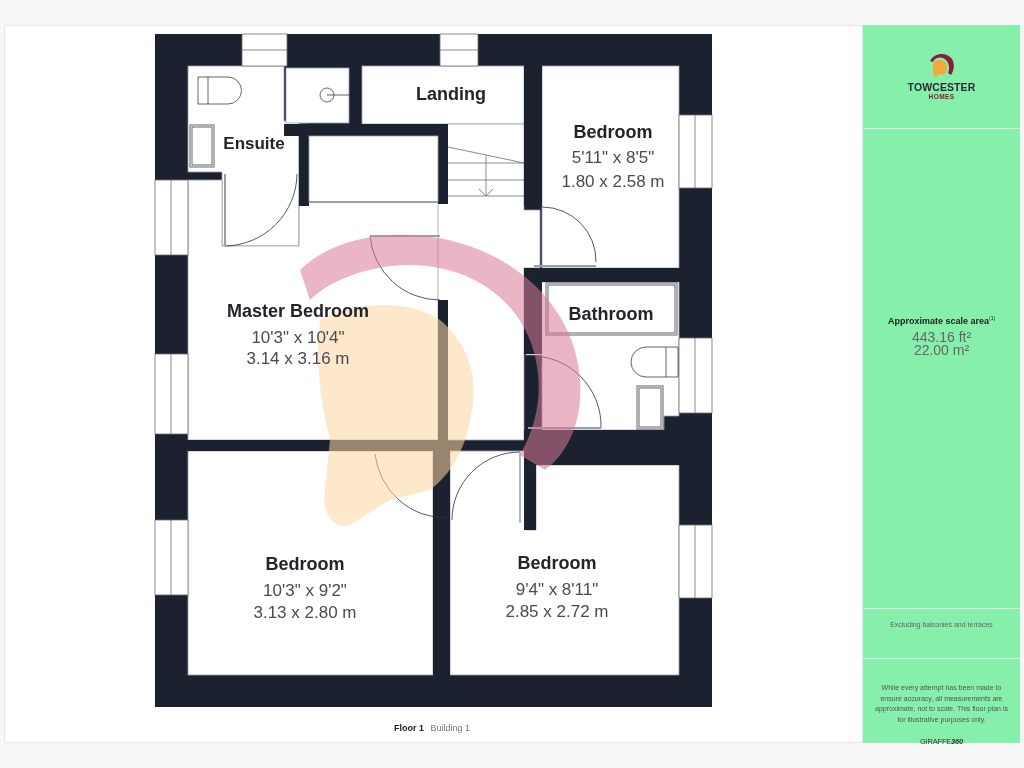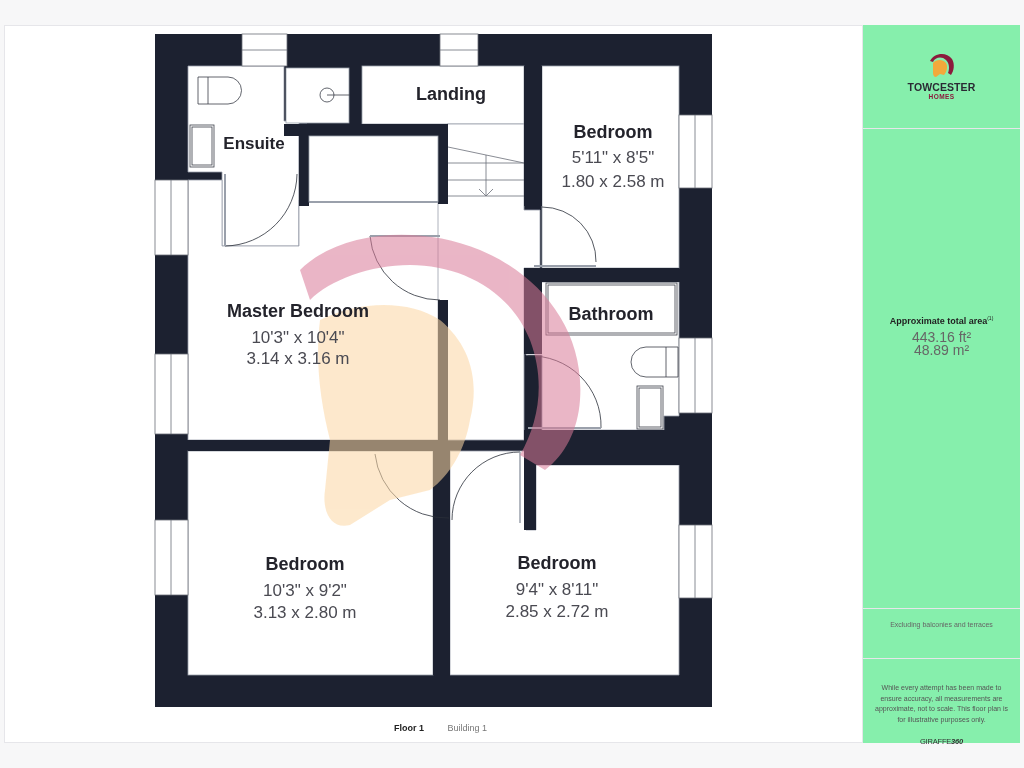--- a/index.html
+++ b/index.html
@@ -23,21 +23,21 @@
   .area-title sup { font-size: 5px; font-weight: normal; }
   .area-ft, .area-m { position: absolute; left: 0; right: 0; font-size: 14px; color: #666; }
   .area-ft { top: 200px; } .area-m { top: 213px; }
   .excl { position: absolute; left: 0; right: 0; top: 12px; font-size: 7px; color: #666; }
   .disc { position: absolute; left: 8px; right: 8px; top: 24px; font-size: 7px; line-height: 10.5px; color: #555; }
   .brand { position: absolute; left: 0; right: 0; top: 78px; font-size: 7.5px; color: #333; letter-spacing: -0.2px; }
   .brand b { font-weight: bold; font-style: italic; }
   .plan { position: absolute; left: 0; top: 0; }
   .footer { position: absolute; left: 394px; top: 723px; font-size: 9px; }
   .footer .floor { font-weight: bold; color: #222; }
-  .footer .bldg { color: #777; margin-left: 21px; }
+  .footer .bldg { color: #777; margin-left: 4px; }
   .rlabel { font-family: "Liberation Sans", "DejaVu Sans", sans-serif; }
 </style>
 </head>
 <body>
 
 <div class="sheet"></div>
 
 <svg class="plan" width="1024" height="768" viewBox="0 0 1024 768">
 
   <rect x="155" y="34" width="557" height="673" fill="#1c2130"></rect>
@@ -171,23 +171,23 @@
 <div class="side-panel">
   <div class="panel-section sec-logo">
     <svg class="logo-mark" viewBox="0 0 30 28">
       <path d="M4,10 C8,2 20,0 26,8 C29,13 28,20 25,24 L22,22 C24,17 23,12 20,9 C16,5 9,6 7,11 Z" fill="#8b1a3c"></path>
       <path d="M7,12 C10,8 17,8 20,12 C22,15 21,21 18,24 L14,23 L10,26 C8,26 7,24 7,22 Z" fill="#f2a93b"></path>
     </svg>
     <div class="logo-word">TOWCESTER</div>
     <div class="logo-sub">HOMES</div>
   </div>
   <div class="panel-section sec-area">
-    <div class="area-title"><span>Approximate total area</span><sup>(1)</sup></div>
+    <div class="area-title"><span>Approximate scale area</span><sup>(1)</sup></div>
     <div class="area-ft">443.16 ft²</div>
-    <div class="area-m">48.89 m²</div>
+    <div class="area-m">22.00 m²</div>
   </div>
   <div class="panel-section sec-excl">
     <div class="excl">Excluding balconies and terraces</div>
   </div>
   <div class="panel-section sec-disc">
     <div class="disc">While every attempt has been made to ensure accuracy, all measurements are approximate, not to scale. This floor plan is for illustrative purposes only.</div>
     <div class="brand"><span>GIRAFFE</span><b>360</b></div>
   </div>
 </div>
 

